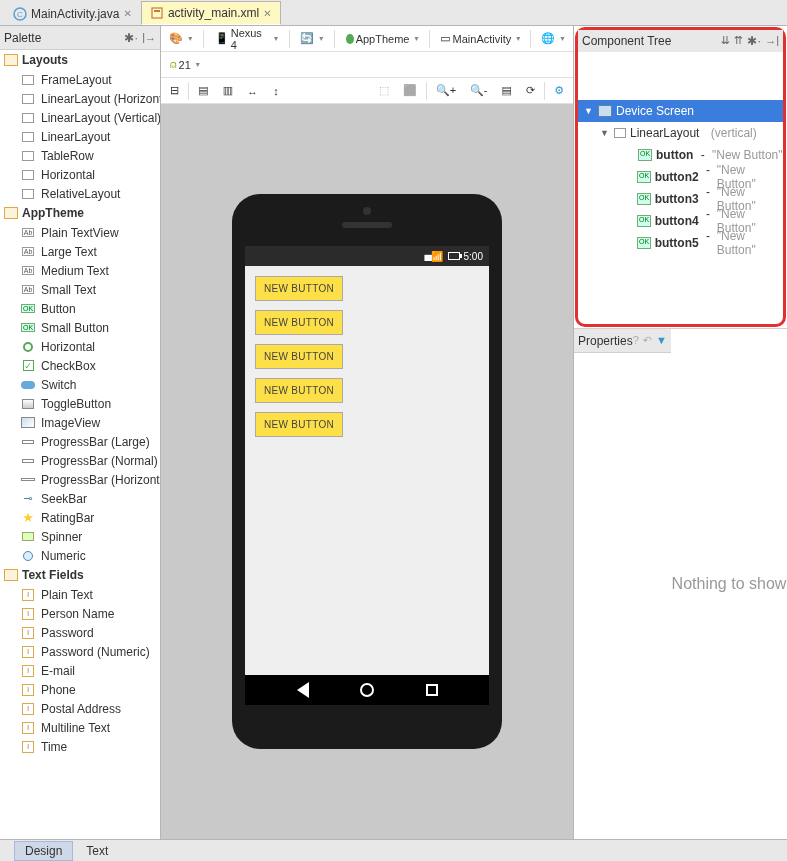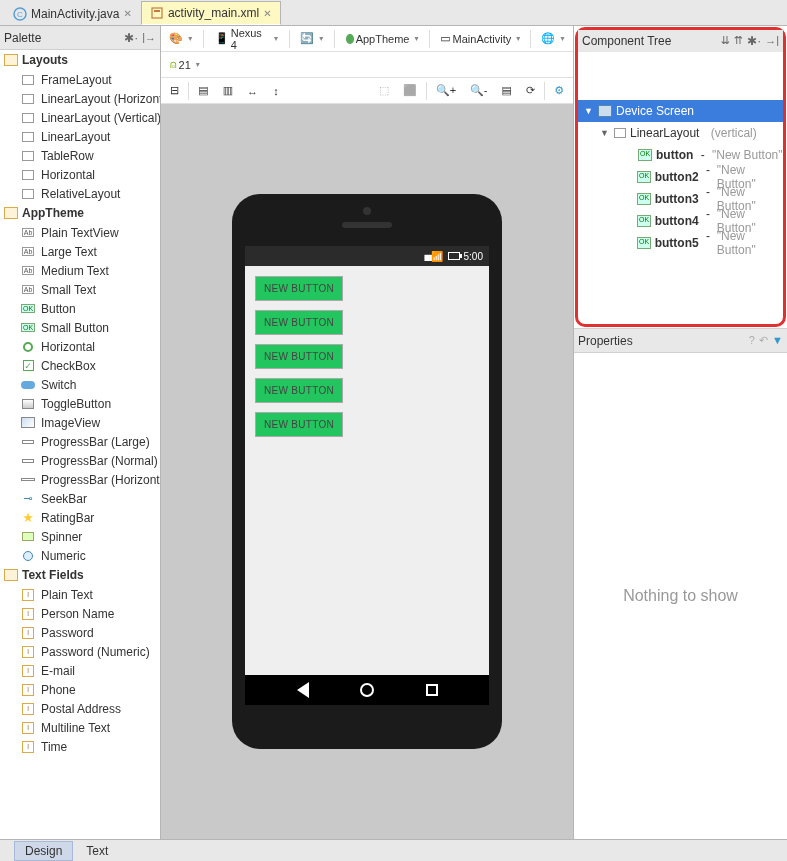--- a/index.html
+++ b/index.html
@@ -38,42 +38,42 @@
 .designer-canvas { flex: 1; background: #c9c9c9; display: flex; align-items: center; justify-content: center; position: relative; }
 .phone { width: 270px; height: 555px; background: #1b1b1b; border-radius: 28px; padding: 52px 13px 44px; position: relative; }
 .phone-speaker { position: absolute; top: 28px; left: 50%; transform: translateX(-50%); width: 50px; height: 6px; background: #333; border-radius: 3px; }
 .phone-cam { position: absolute; top: 13px; left: 50%; transform: translateX(-50%); width: 8px; height: 8px; background: #333; border-radius: 50%; }
 .screen { width: 100%; height: 100%; background: #efefef; display: flex; flex-direction: column; }
 .status-bar { height: 20px; background: #2b2b2b; color: #fff; display: flex; align-items: center; justify-content: flex-end; gap: 4px; padding: 0 6px; font-size: 10px; }
 .signal::before { content: "▮▮▮"; letter-spacing: -2px; font-size: 8px; }
 .battery { width: 12px; height: 8px; border: 1px solid #fff; position: relative; }
 .battery::after { content: ""; position: absolute; right: -3px; top: 1px; width: 2px; height: 4px; background: #fff; }
 .app-area { flex: 1; background: #efefef; padding: 10px; display: flex; flex-direction: column; gap: 9px; align-items: flex-start; }
-.android-btn { font-size: 10px; font-family: sans-serif; padding: 6px 8px; background: #22c55e; border: 1px solid #aaa; color: #444; cursor: pointer; letter-spacing: 0.3px; }
+.android-btn { font-size: 10px; font-family: sans-serif; padding: 6px 8px; background: #fde047; border: 1px solid #aaa; color: #444; cursor: pointer; letter-spacing: 0.3px; }
 .nav-bar { height: 30px; background: #000; display: flex; align-items: center; justify-content: space-evenly; }
 .nav-circle { width: 14px; height: 14px; border: 2px solid #fff; border-radius: 50%; }
 .nav-square { width: 12px; height: 12px; border: 2px solid #fff; }
 .nav-tri { width: 0; height: 0; border-right: 12px solid #fff; border-top: 8px solid transparent; border-bottom: 8px solid transparent; }
 
 .right-pane { width: 266px; border-left: 1px solid #b5b5b5; background: #fff; display: flex; flex-direction: column; }
 .component-tree-wrap { border: 3px solid #e03030; border-radius: 10px; margin: 1px; }
 .ct-header { height: 22px; background: #e8e8e8; display: flex; align-items: center; justify-content: space-between; padding: 0 4px; font-size: 12px; }
 .tree { font-size: 12px; }
 .tree-row { height: 22px; display: flex; align-items: center; gap: 4px; padding-left: 6px; cursor: pointer; }
 .tree-row.sel { background: #3b7ddd; color: #fff; }
 .tree-arrow { width: 10px; font-size: 9px; color: #666; }
 .tree-row.sel .tree-arrow { color: #fff; }
 .tree-ic { width: 14px; height: 12px; display: inline-block; }
 .tree-note { color: #999; }
 .tree-ic.device { border: 1px solid #58a; background: #cde; }
 .tree-ic.linear { border: 1px solid #999; width: 12px; height: 10px; }
 .tree-ic.button { border: 1px solid #7a7; background: #cfe; font-size: 7px; text-align: center; color: #070; }
 .indent-1 { padding-left: 22px; }
 .indent-2 { padding-left: 46px; }
-.properties { flex: 1; display: flex; flex-direction: column; border-top: 1px solid #d0d0d0; }
+.properties { flex: 1; display: flex; flex-direction: row; border-top: 1px solid #d0d0d0; }
 .prop-body { flex: 1; display: flex; align-items: center; justify-content: center; color: #999; font-size: 16px; }
 
 .footer-tabs { height: 22px; background: #e8e8e8; border-top: 1px solid #b5b5b5; display: flex; align-items: center; padding-left: 14px; gap: 2px; }
 .footer-tab { padding: 2px 10px; font-size: 12px; cursor: pointer; border: 1px solid transparent; }
 .footer-tab.active { background: #cfd8e8; border: 1px solid #a8b8d8; }
 .small-ic { font-size: 11px; color: #666; cursor: pointer; }
 .gear { font-size: 12px; }
 .ghost { opacity: .45; }
 </style>
 </head>

